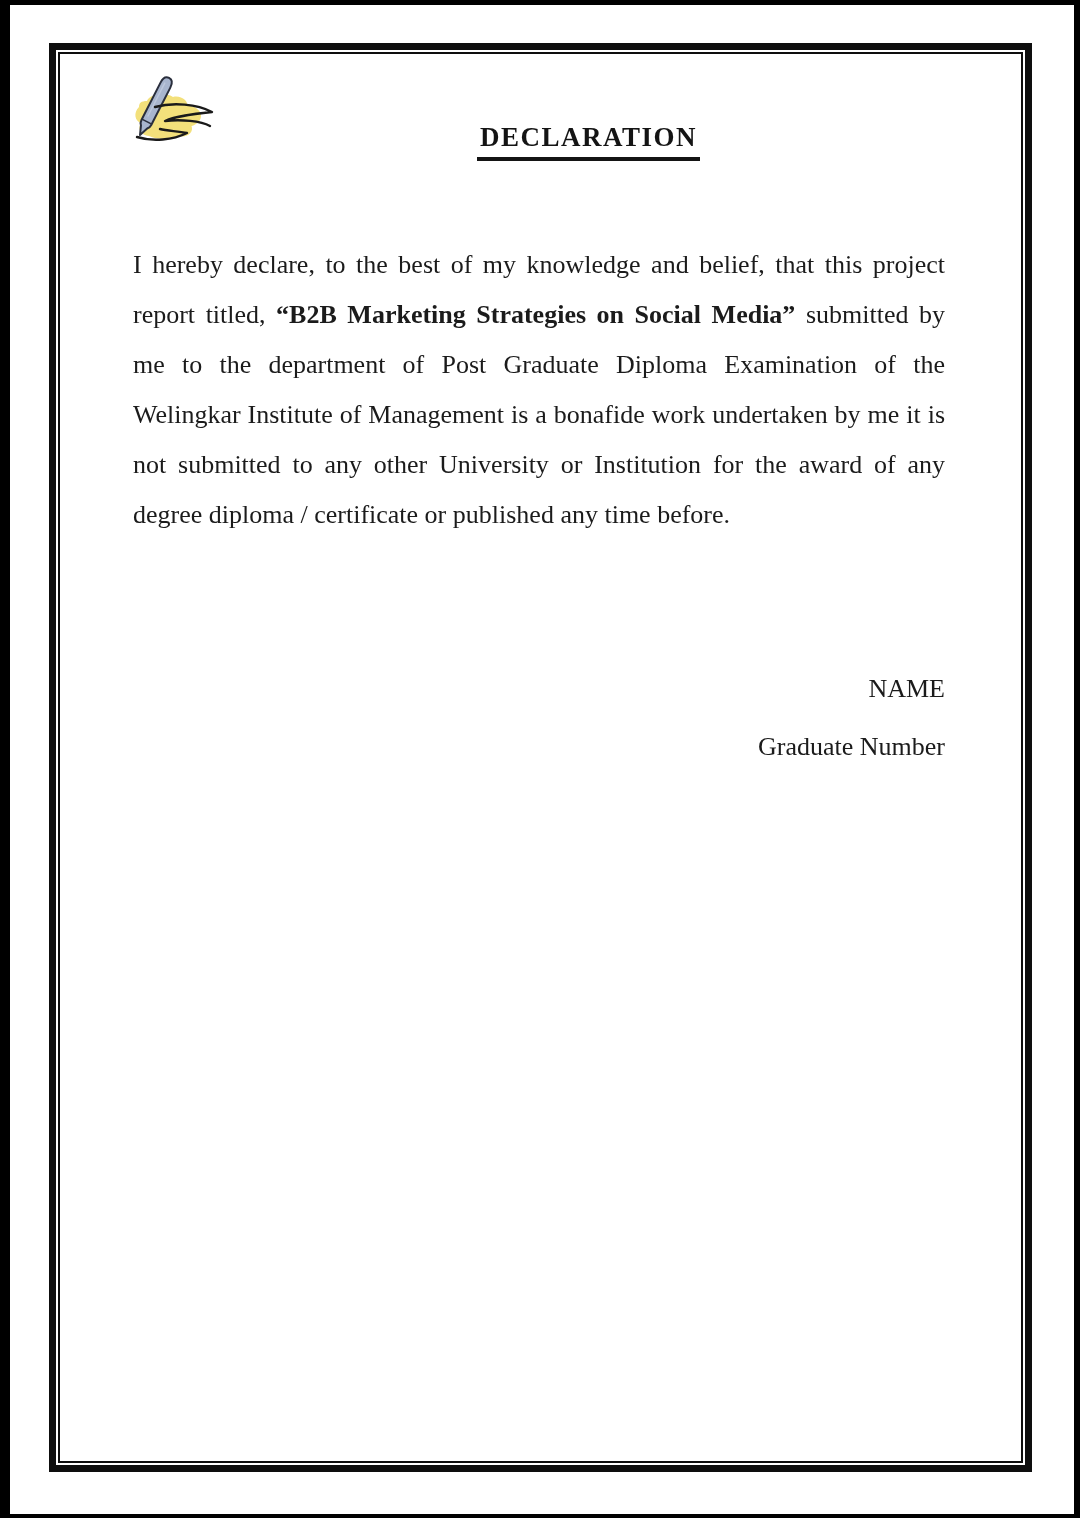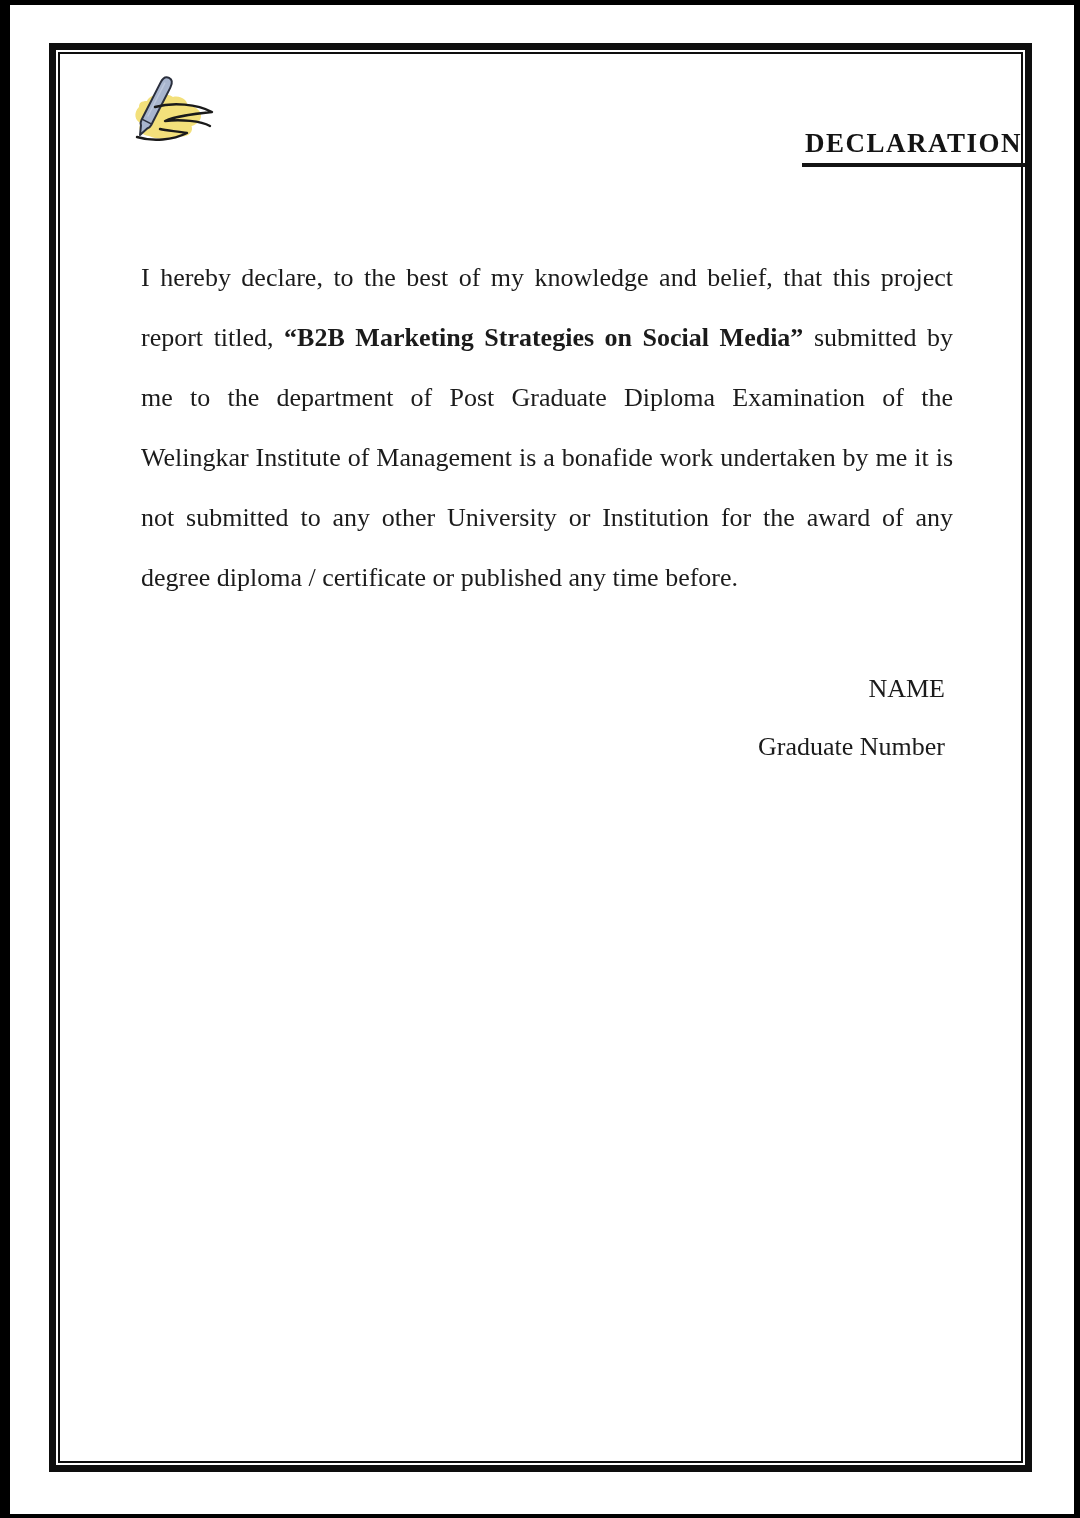--- a/index.html
+++ b/index.html
@@ -46,42 +46,43 @@
   .icon {
     position: absolute;
     left: 69px;
     top: 13px;
     width: 100px;
     height: 85px;
   }
   .title-row {
     position: absolute;
     left: 0;
-    top: 80px;
+    top: 74px;
     width: 100%;
-    text-align: right;
+    text-align: center;
+    padding-left: 48px;
   }
   .title {
     display: inline-block;
     font-size: 27px;
     font-weight: bold;
     letter-spacing: 1.5px;
     line-height: 1;
     color: #141414;
     border-bottom: 4px solid #141414;
     padding: 0 3px 6px 3px;
   }
   .body-text {
     position: absolute;
     left: 77px;
     top: 190px;
     width: 812px;
-    margin: 8px;
+    margin: 0;
     font-size: 26px;
-    line-height: 60px;
+    line-height: 50px;
     text-align: justify;
     color: #1b1b1b;
   }
   .body-text b { font-weight: bold; }
   .signoff {
     position: absolute;
     right: 80px;
     top: 610px;
     text-align: right;
     font-size: 26px;

